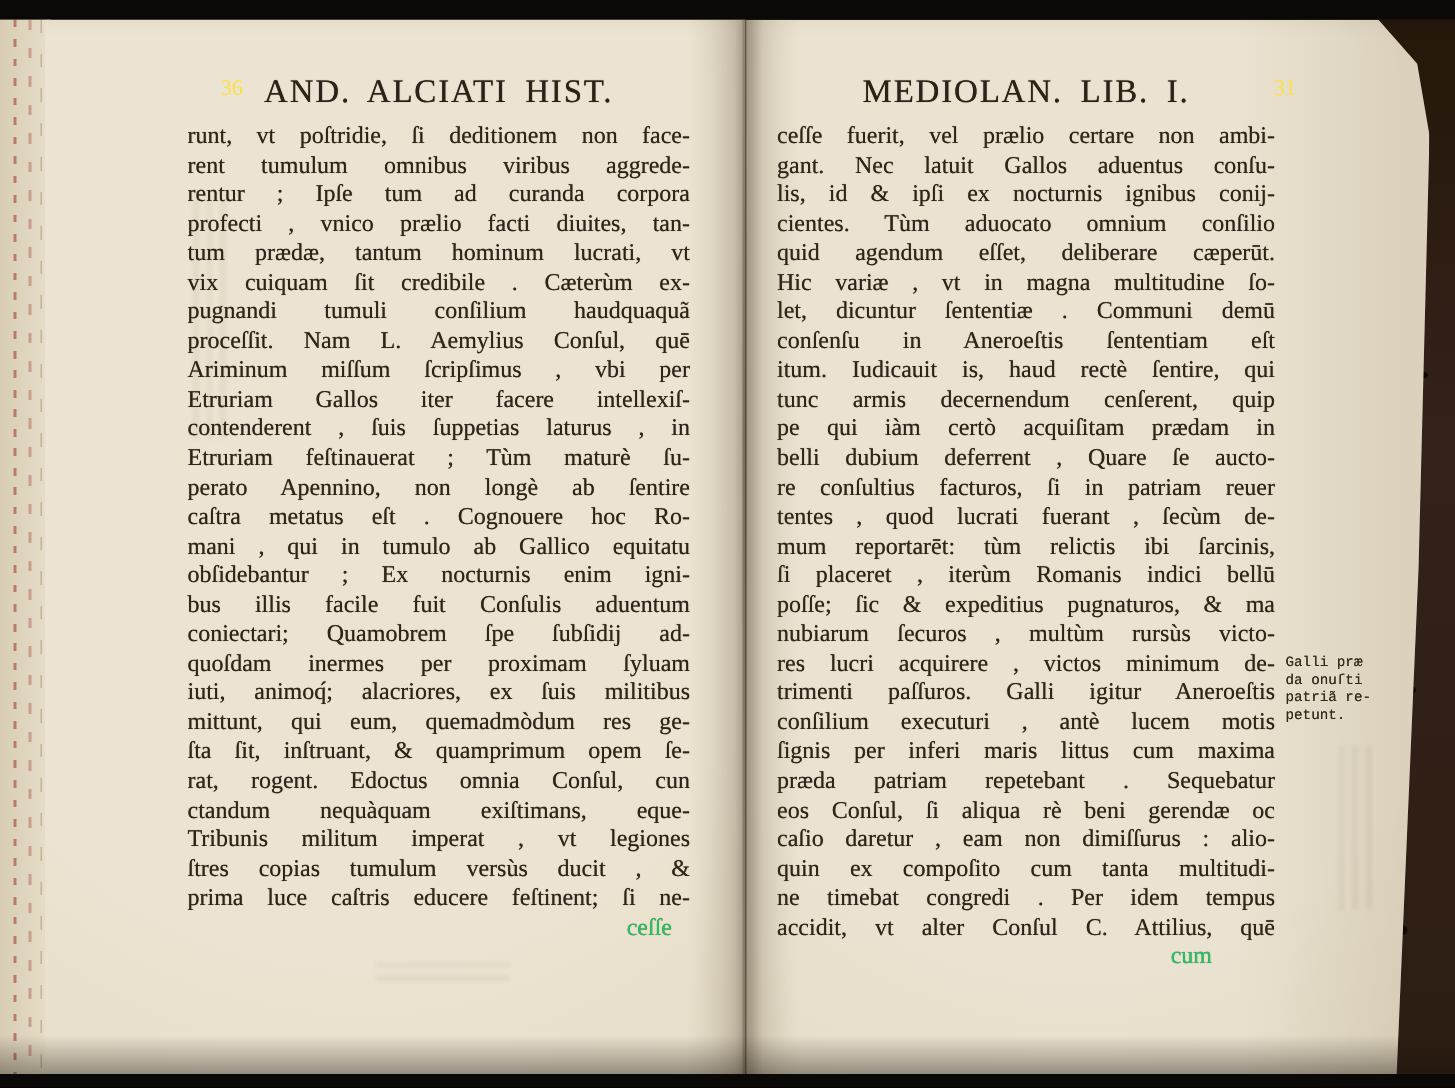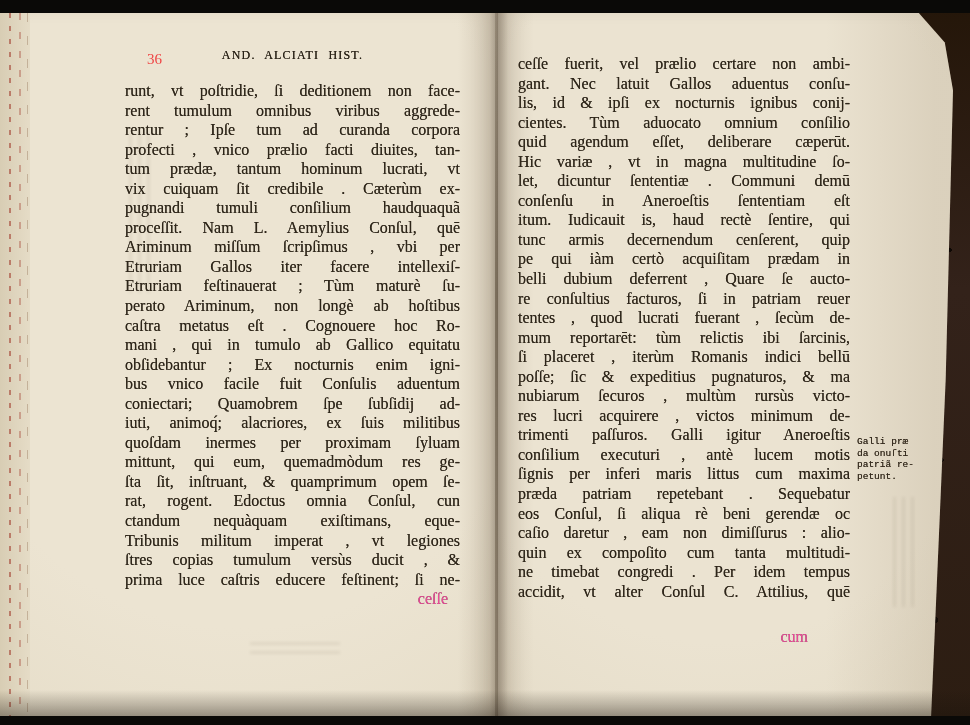--- a/index.html
+++ b/index.html
@@ -64,38 +64,38 @@
   
   .smudge{position:absolute;z-index:2;opacity:.07;filter:blur(1.4px);pointer-events:none;
     background:repeating-linear-gradient(0deg,#4a3a24 0 3px,transparent 3px 9px);}
   .smudge.rot{transform:rotate(90deg);}
   
   .page-content{position:absolute;z-index:4;color:#2c251b;}
   .page-content.left{left:125px;top:48px;width:335px;}
   .page-content.right{left:518px;top:48px;width:332px;}
   .header-row{position:relative;height:27px;}
   .running-head{
-    text-align:center;font-size:12px;letter-spacing:1.2px;word-spacing:5px;
+    text-align:center;font-size:22px;letter-spacing:1.2px;word-spacing:5px;
     color:#2a2318;text-shadow:0 0 .5px rgba(42,35,24,.9);
   }
-  .page-num{position:absolute;top:3px;font-size:15px;color:#ef4444;}
+  .page-num{position:absolute;top:3px;font-size:15px;color:#fde047;}
   .page-num.left-num{left:22px;}
   .page-num.right-num{right:-14px;}
   .text-block{margin-top:6px;}
   .text-line{
     font-size:16px;line-height:19.55px;white-space:nowrap;
     text-align:justify;text-align-last:justify;
     color:#2d2519;text-shadow:0 0 .45px rgba(45,37,25,.75);
     display:flex;justify-content:space-between;
   }
   .text-line{display:block;}
   .catchword{font-size:16px;line-height:19.55px;text-align:right;
-    color:#ec4899;text-shadow:0 0 .45px rgba(45,37,25,.75);}
+    color:#22c55e;text-shadow:0 0 .45px rgba(45,37,25,.75);}
   .catchword.left-cw{padding-right:12px;}
-  .catchword.right-cw{padding-right:42px;margin-top:26px;}
+  .catchword.right-cw{padding-right:42px;}
   .margin-note{position:absolute;left:339px;top:388px;width:66px;font-family:Liberation Mono, monospace;}
   .margin-note .note-line{
     font-size:9.5px;line-height:11.5px;color:#33291c;white-space:nowrap;
     text-align:left;text-align-last:auto;text-shadow:0 0 .3px rgba(51,41,28,.8);
   }
 </style>
 </head>
 <body>
 
 <div class="scene">
@@ -119,41 +119,46 @@
         <div class="text-line">runt, vt poſtridie, ſi deditionem non face-</div>
         <div class="text-line">rent tumulum omnibus viribus aggrede-</div>
         <div class="text-line">rentur ; Ipſe tum ad curanda corpora</div>
         <div class="text-line">profecti , vnico prælio facti diuites, tan-</div>
         <div class="text-line">tum prædæ, tantum hominum lucrati, vt</div>
         <div class="text-line">vix cuiquam ſit credibile . Cæterùm ex-</div>
         <div class="text-line">pugnandi tumuli conſilium haudquaquã</div>
         <div class="text-line">proceſſit. Nam L. Aemylius Conſul, quē</div>
         <div class="text-line">Ariminum miſſum ſcripſimus , vbi per</div>
         <div class="text-line">Etruriam Gallos iter facere intellexiſ-</div>
+        <div class="text-line">contenderent , ſuis ſuppetias laturus , in</div>
         <div class="text-line">Etruriam feſtinauerat ; Tùm maturè ſu-</div>
-        <div class="text-line">perato Ariminum, non longè ab hoſtibus</div>
+        <div class="text-line">perato Apennino, non longè ab ſentire</div>
         <div class="text-line">caſtra metatus eſt . Cognouere hoc Ro-</div>
         <div class="text-line">mani , qui in tumulo ab Gallico equitatu</div>
         <div class="text-line">obſidebantur ; Ex nocturnis enim igni-</div>
-        <div class="text-line">bus vnico facile fuit Conſulis aduentum</div>
+        <div class="text-line">bus illis facile fuit Conſulis aduentum</div>
         <div class="text-line">coniectari; Quamobrem ſpe ſubſidij ad-</div>
+        <div class="text-line">quoſdam inermes per proximam ſyluam</div>
         <div class="text-line">iuti, animoq́; alacriores, ex ſuis militibus</div>
-        <div class="text-line">quoſdam inermes per proximam ſyluam</div>
         <div class="text-line">mittunt, qui eum, quemadmòdum res ge-</div>
         <div class="text-line">ſta ſit, inſtruant, &amp; quamprimum opem ſe-</div>
         <div class="text-line">rat, rogent. Edoctus omnia Conſul, cun</div>
         <div class="text-line">ctandum nequàquam exiſtimans, eque-</div>
         <div class="text-line">Tribunis militum imperat , vt legiones</div>
         <div class="text-line">ſtres copias tumulum versùs ducit , &amp;</div>
         <div class="text-line">prima luce caſtris educere feſtinent; ſi ne-</div>
       </div>
     <div class="catchword left-cw">ceſſe</div>
   </div>
 
   <div class="page-content right">
+    <div class="header-row">
+      <div class="running-head">MEDIOLAN. LIB. I.</div>
+      <span class="page-num right-num">31</span>
+    </div>
     <div class="text-block">
         <div class="text-line">ceſſe fuerit, vel prælio certare non ambi-</div>
         <div class="text-line">gant. Nec latuit Gallos aduentus conſu-</div>
         <div class="text-line">lis, id &amp; ipſi ex nocturnis ignibus conij-</div>
         <div class="text-line">cientes. Tùm aduocato omnium conſilio</div>
         <div class="text-line">quid agendum eſſet, deliberare cæperūt.</div>
         <div class="text-line">Hic variæ , vt in magna multitudine ſo-</div>
         <div class="text-line">let, dicuntur ſententiæ . Communi demū</div>
         <div class="text-line">conſenſu in Aneroeſtis ſententiam eſt</div>
         <div class="text-line">itum. Iudicauit is, haud rectè ſentire, qui</div>

